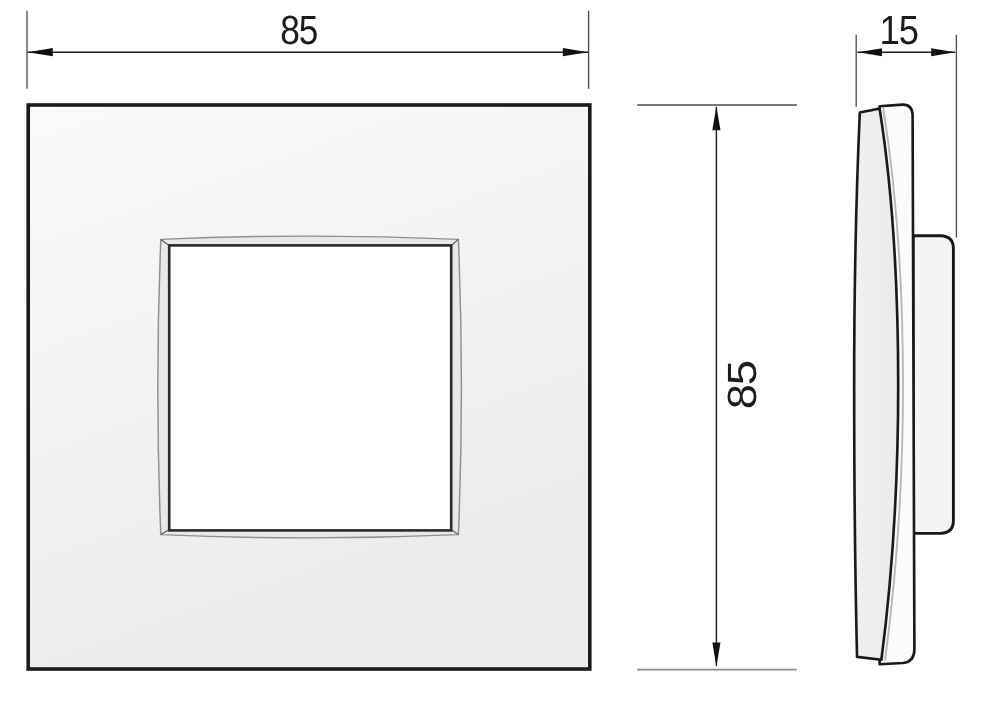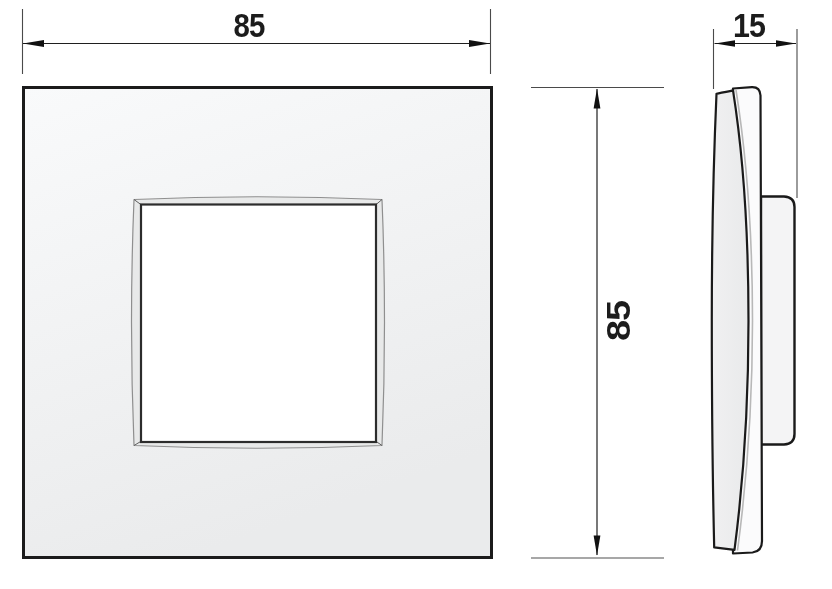--- a/index.html
+++ b/index.html
@@ -9,21 +9,20 @@
     width: 832px;
     height: 589px;
     overflow: hidden;
     font-family: "Liberation Sans", sans-serif;
   }
   .stage {
     position: relative;
     width: 684px;
     height: 589px;
     background: #ffffff;
-    font-weight: bold;
   }
   svg { display: block; }
   text.dim-label {
     font-family: "Liberation Sans", sans-serif;
     font-size: 34px;
     fill: #1c1c1c;
     letter-spacing: -1px;
   }
 </style>
 </head>

